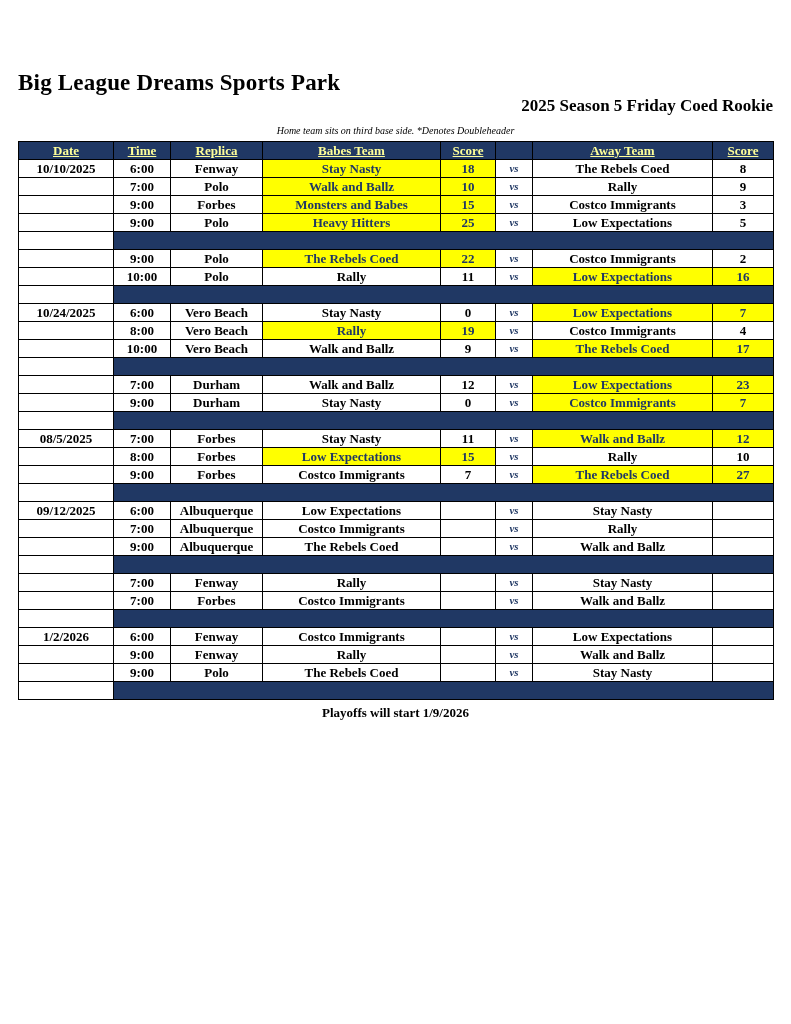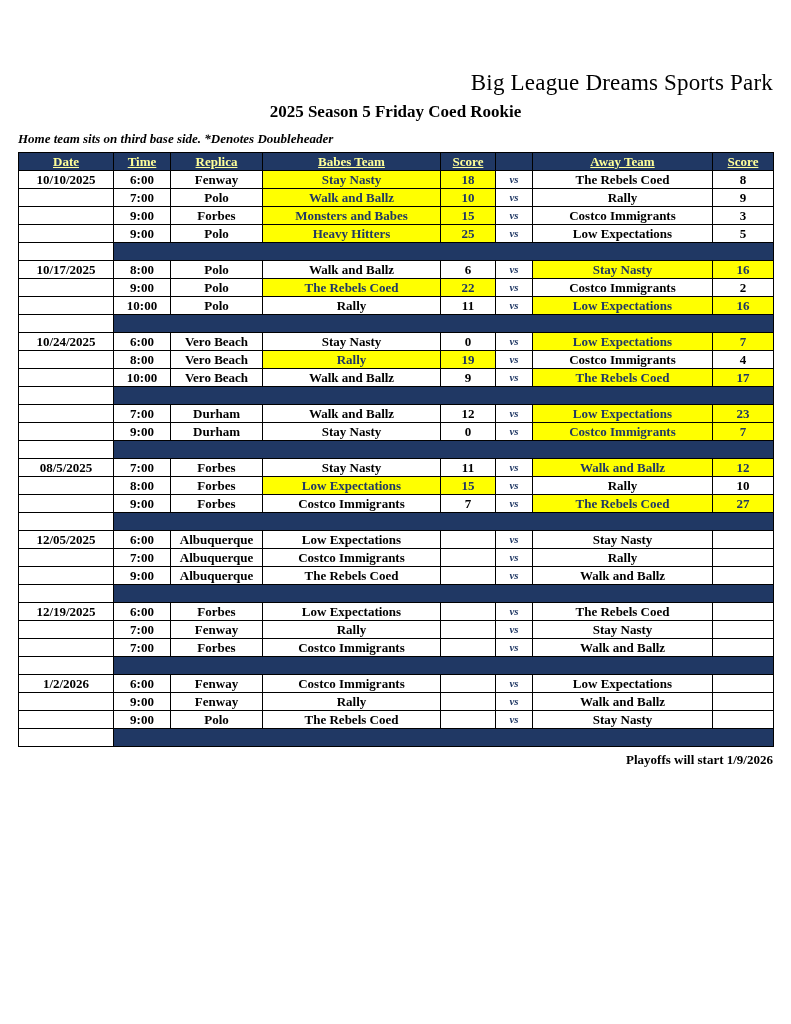--- a/index.html
+++ b/index.html
@@ -6,34 +6,34 @@
   html, body { background: #ffffff; }
   body {
     width: 791px;
     height: 1024px;
     font-family: "Liberation Serif", serif;
     color: #000;
     position: relative;
   }
   .page { padding: 70px 18px 0 18px; }
   .title {
+    text-align: left;
+    font-size: 23px;
+    font-weight: bold;
+    letter-spacing: 0.2px;
+  }
+  .subtitle {
     text-align: right;
-    font-size: 23px;
-    font-weight: normal;
-    letter-spacing: 0.2px;
-  }
-  .subtitle {
-    text-align: center;
     font-size: 17px;
     font-weight: bold;
-    margin-top: 6px;
   }
   .note {
-    font-size: 13px;
-    font-weight: bold;
+    text-align: center;
+    font-size: 10px;
+    font-weight: normal;
     font-style: italic;
     margin-top: 9px;
     margin-bottom: 5px;
   }
   table.schedule {
     border-collapse: collapse;
     table-layout: fixed;
     width: 755px;
   }
   .schedule th, .schedule td {
@@ -66,21 +66,21 @@
   .schedule td.sep-fill {
     background: var(--separator-bg, #203864);
   }
   .schedule td.sep-left {
     background: #ffffff;
   }
   .footer-note {
     font-size: 13px;
     font-weight: bold;
     margin-top: 5px;
-    text-align: right;
+    text-align: center;
   }
 </style>
 </head>
 <body>
 
 <div class="page">
   <div class="title">Big League Dreams Sports Park</div>
   <div class="subtitle">2025 Season 5 Friday Coed Rookie</div>
   <div class="note">Home team sits on third base side.  *Denotes Doubleheader</div>
 
@@ -146,30 +146,20 @@
           <td class="score win">25</td>
           <td class="vs">vs</td>
           <td class="team">Low Expectations</td>
           <td class="score">5</td>
         </tr>
         <tr>
           <td class="sep-left"></td>
           <td class="sep-fill" colspan="7"></td>
         </tr>
         <tr>
-          <td class="date">10/17/2025</td>
-          <td class="time">8:00</td>
-          <td class="replica">Polo</td>
-          <td class="team">Walk and Ballz</td>
-          <td class="score">6</td>
-          <td class="vs">vs</td>
-          <td class="team win">Stay Nasty</td>
-          <td class="score win">16</td>
-        </tr>
-        <tr>
           <td class="date"></td>
           <td class="time">9:00</td>
           <td class="replica">Polo</td>
           <td class="team win">The Rebels Coed</td>
           <td class="score win">22</td>
           <td class="vs">vs</td>
           <td class="team">Costco Immigrants</td>
           <td class="score">2</td>
         </tr>
         <tr>
@@ -272,21 +262,21 @@
           <td class="score">7</td>
           <td class="vs">vs</td>
           <td class="team win">The Rebels Coed</td>
           <td class="score win">27</td>
         </tr>
         <tr>
           <td class="sep-left"></td>
           <td class="sep-fill" colspan="7"></td>
         </tr>
         <tr>
-          <td class="date">12/05/2025</td>
+          <td class="date">09/12/2025</td>
           <td class="time">6:00</td>
           <td class="replica">Albuquerque</td>
           <td class="team">Low Expectations</td>
           <td class="score"></td>
           <td class="vs">vs</td>
           <td class="team">Stay Nasty</td>
           <td class="score"></td>
         </tr>
         <tr>
           <td class="date"></td>
@@ -304,30 +294,20 @@
           <td class="replica">Albuquerque</td>
           <td class="team">The Rebels Coed</td>
           <td class="score"></td>
           <td class="vs">vs</td>
           <td class="team">Walk and Ballz</td>
           <td class="score"></td>
         </tr>
         <tr>
           <td class="sep-left"></td>
           <td class="sep-fill" colspan="7"></td>
-        </tr>
-        <tr>
-          <td class="date">12/19/2025</td>
-          <td class="time">6:00</td>
-          <td class="replica">Forbes</td>
-          <td class="team">Low Expectations</td>
-          <td class="score"></td>
-          <td class="vs">vs</td>
-          <td class="team">The Rebels Coed</td>
-          <td class="score"></td>
         </tr>
         <tr>
           <td class="date"></td>
           <td class="time">7:00</td>
           <td class="replica">Fenway</td>
           <td class="team">Rally</td>
           <td class="score"></td>
           <td class="vs">vs</td>
           <td class="team">Stay Nasty</td>
           <td class="score"></td>

